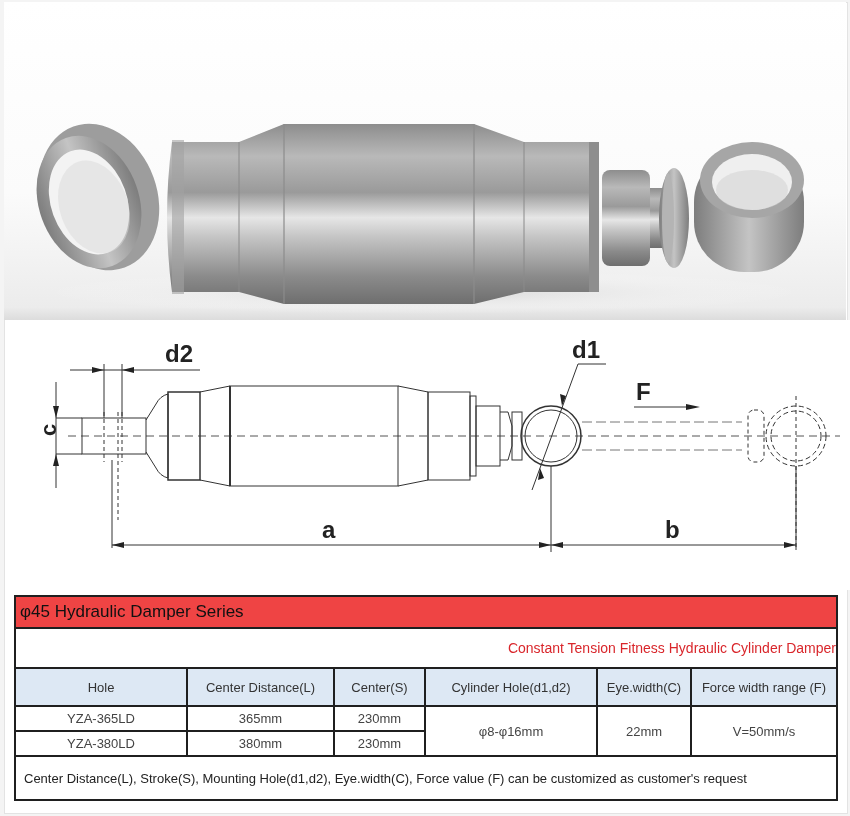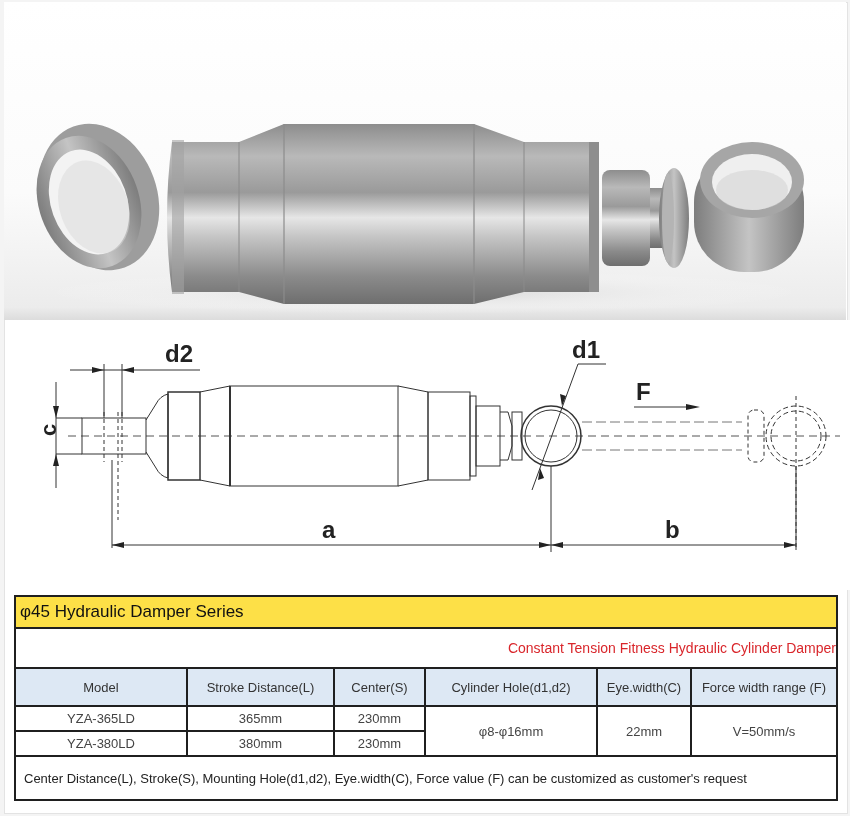--- a/index.html
+++ b/index.html
@@ -2,21 +2,21 @@
 <html><head>
 <meta charset="utf-8">
 <style>
   html, body { margin: 0; padding: 0; background: #f4f4f4; }
   body { width: 850px; height: 816px; position: relative; overflow: hidden; font-family: "Liberation Sans", sans-serif; }
   .frame { position: absolute; left: 4px; top: 2px; width: 842px; height: 810px; background: #ffffff; border: 1px solid #e3e3e3; }
   .photo { position: absolute; left: 4px; top: 2px; width: 842px; height: 318px; background: linear-gradient(180deg, #ffffff 0%, #fbfbfb 60%, #ececec 96%, #dcdcdc 100%); overflow: hidden; }
   .drawing { position: absolute; left: 20px; top: 320px; width: 842px; height: 270px; background: #ffffff; }
   .spec-table { position: absolute; left: 14px; top: 595px; width: 822px; border-collapse: collapse; table-layout: fixed; }
   .spec-table td { border: 2px solid #1f1f1f; padding: 0; text-align: center; font-size: 13px; color: #333; }
-  .title-row td { background: #fde047; height: 30px; text-align: left; padding-left: 4px; font-size: 17px; color: #111; font-weight: normal; }
+  .title-row td { background: #ef4444; height: 30px; text-align: left; padding-left: 4px; font-size: 17px; color: #111; font-weight: normal; }
   .subtitle-row td { background: #ffffff; height: 38px; text-align: right; padding-left: 4px; font-size: 14px; color: #d9262b; }
   .head-row td { background: #dde8f4; height: 36px; color: #333; font-size: 13px; line-height: 15px; }
   .data-row td { height: 23px; background: #fff; color: #444; }
   .note-row td { height: 42px; text-align: left; padding-left: 8px; font-size: 13px; color: #222; }
   .dim-label { font-family: "Liberation Sans", sans-serif; font-weight: bold; fill: #222; }
 </style>
 </head>
 <body>
 
 <div class="frame"></div>
@@ -164,22 +164,22 @@
       <col style="width:146px">
   </colgroup>
   <tbody>
       <tr class="title-row">
     <td colspan="6">φ45 Hydraulic Damper Series</td>
   </tr>
   <tr class="subtitle-row">
     <td colspan="6">Constant Tension Fitness Hydraulic Cylinder Damper</td>
   </tr>
   <tr class="head-row">
-    <td>Model</td>
-    <td>Stroke Distance(L)</td>
+    <td>Hole</td>
+    <td>Center Distance(L)</td>
     <td>Center(S)</td>
     <td>Cylinder Hole(d1,d2)</td>
     <td>Eye.width(C)</td>
     <td>Force width range (F)</td>
   </tr>
   <tr class="data-row">
     <td>YZA-365LD</td>
     <td>365mm</td>
     <td>230mm</td>
     <td rowspan="2">φ8-φ16mm</td>

